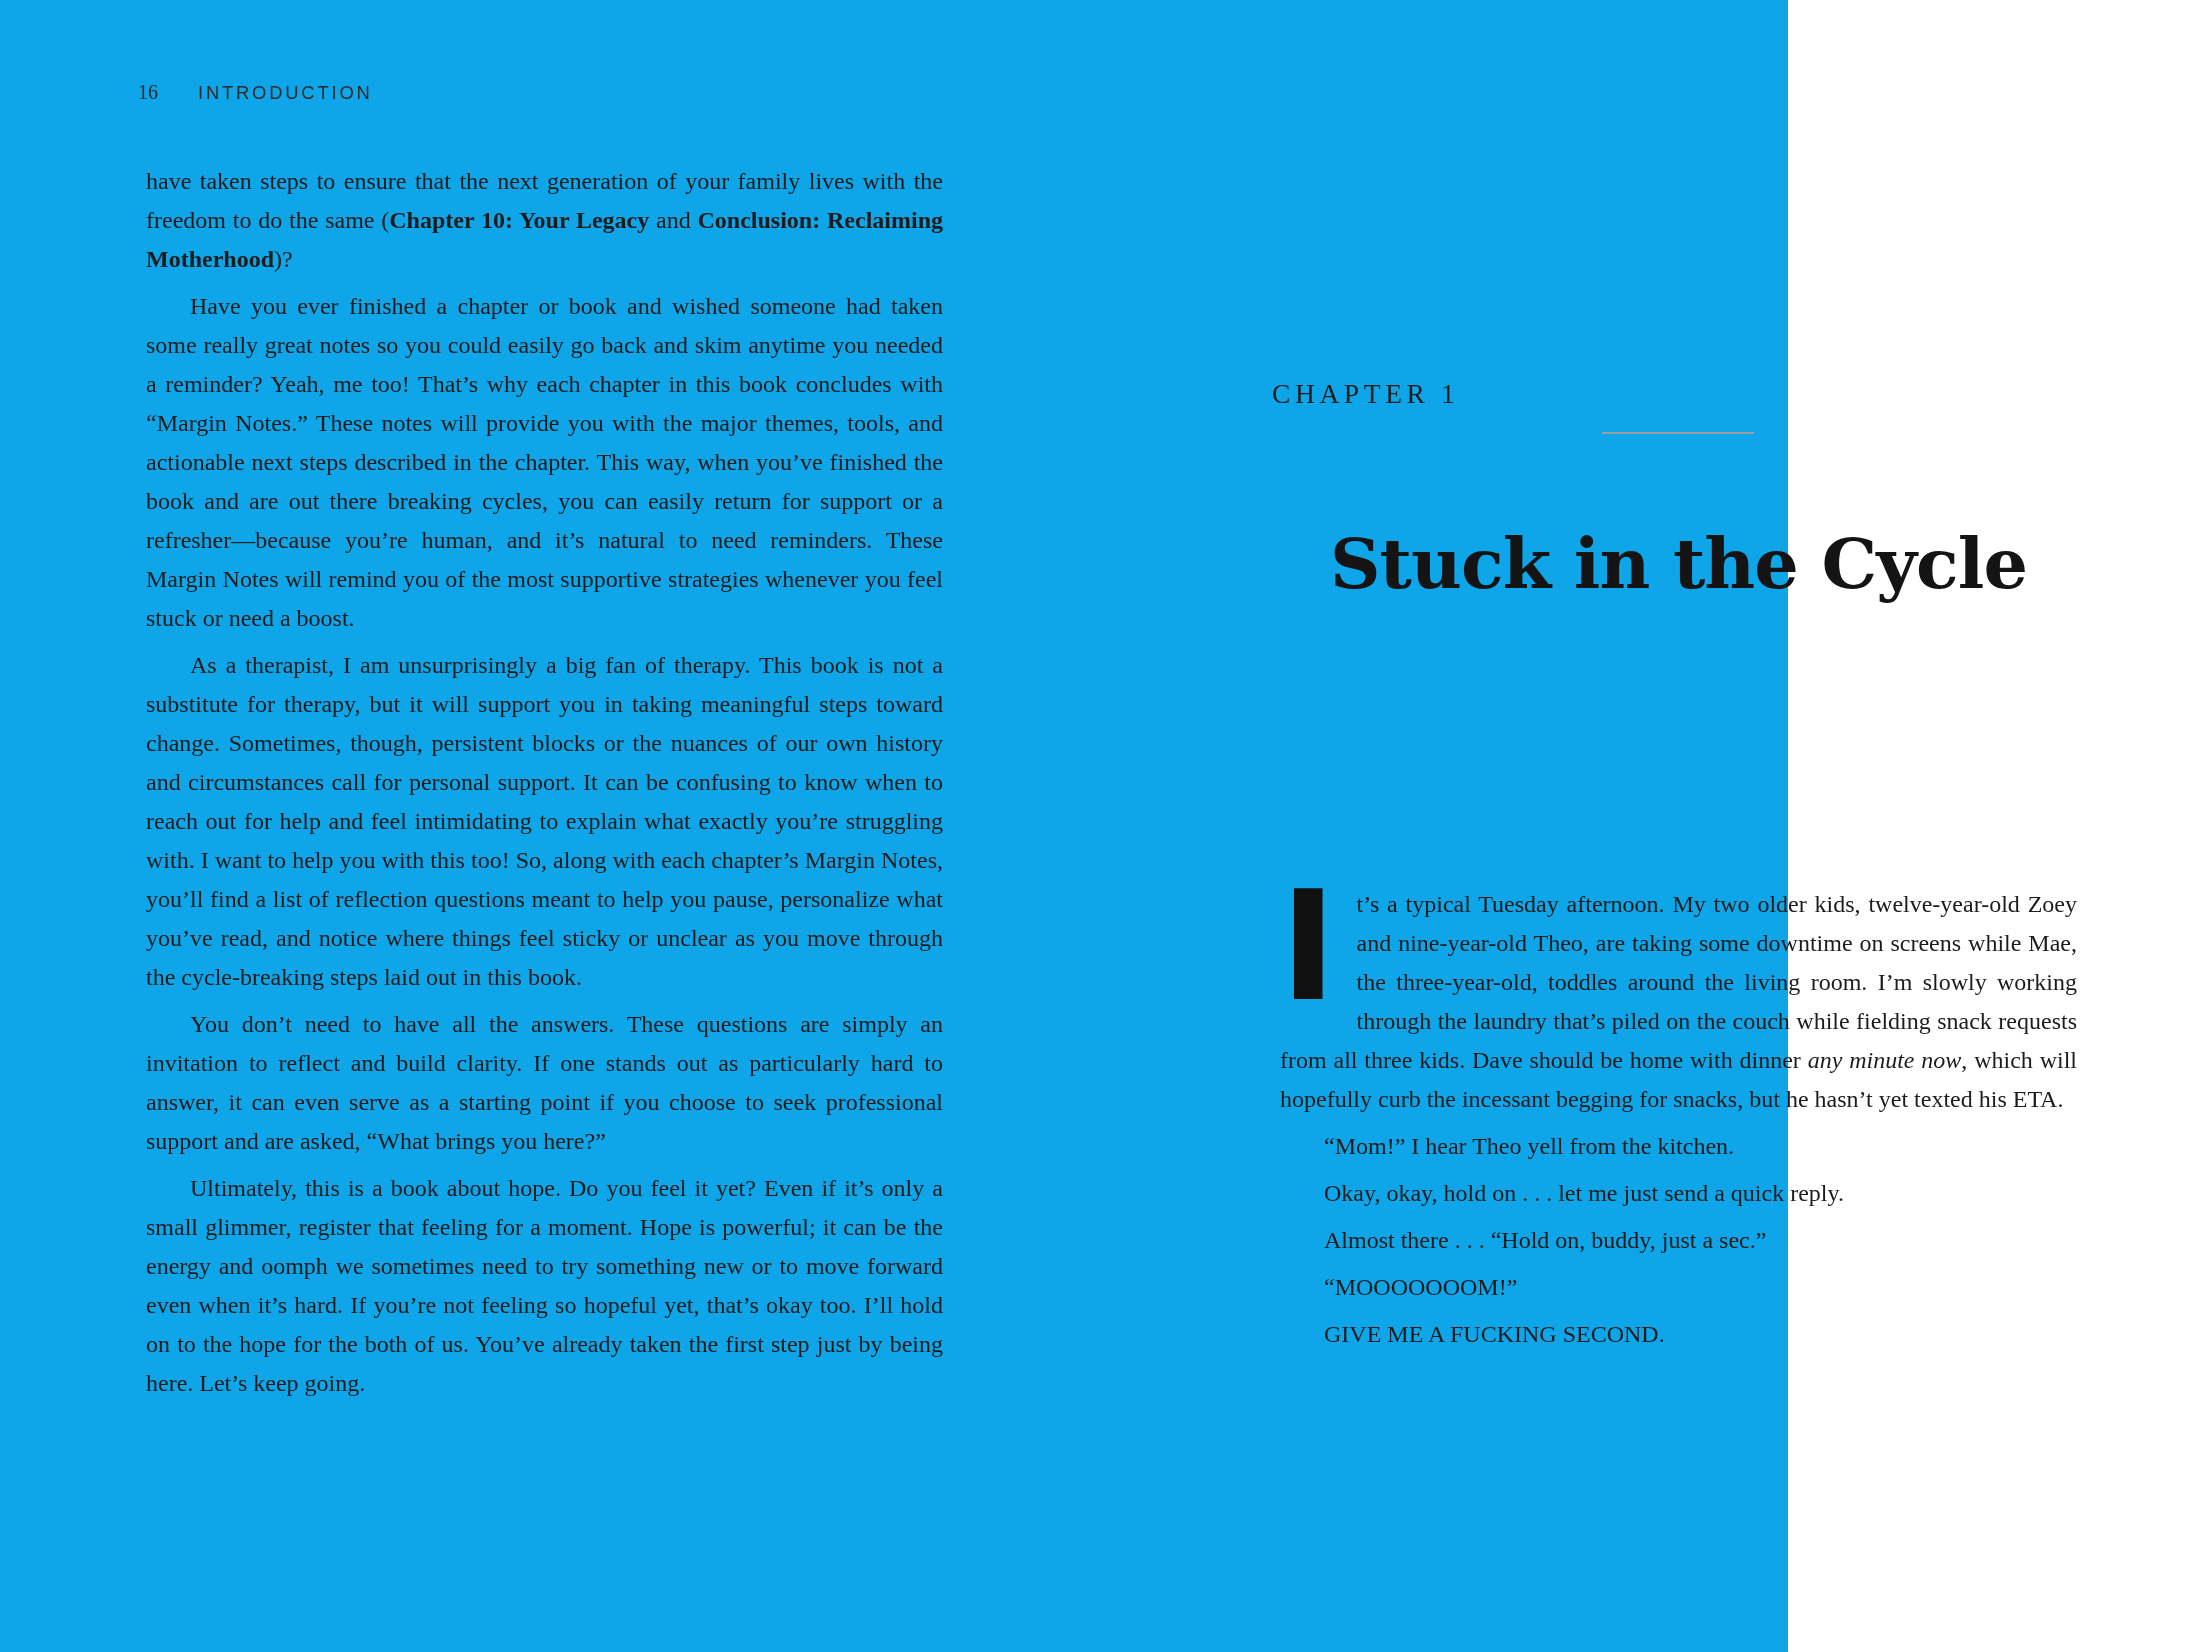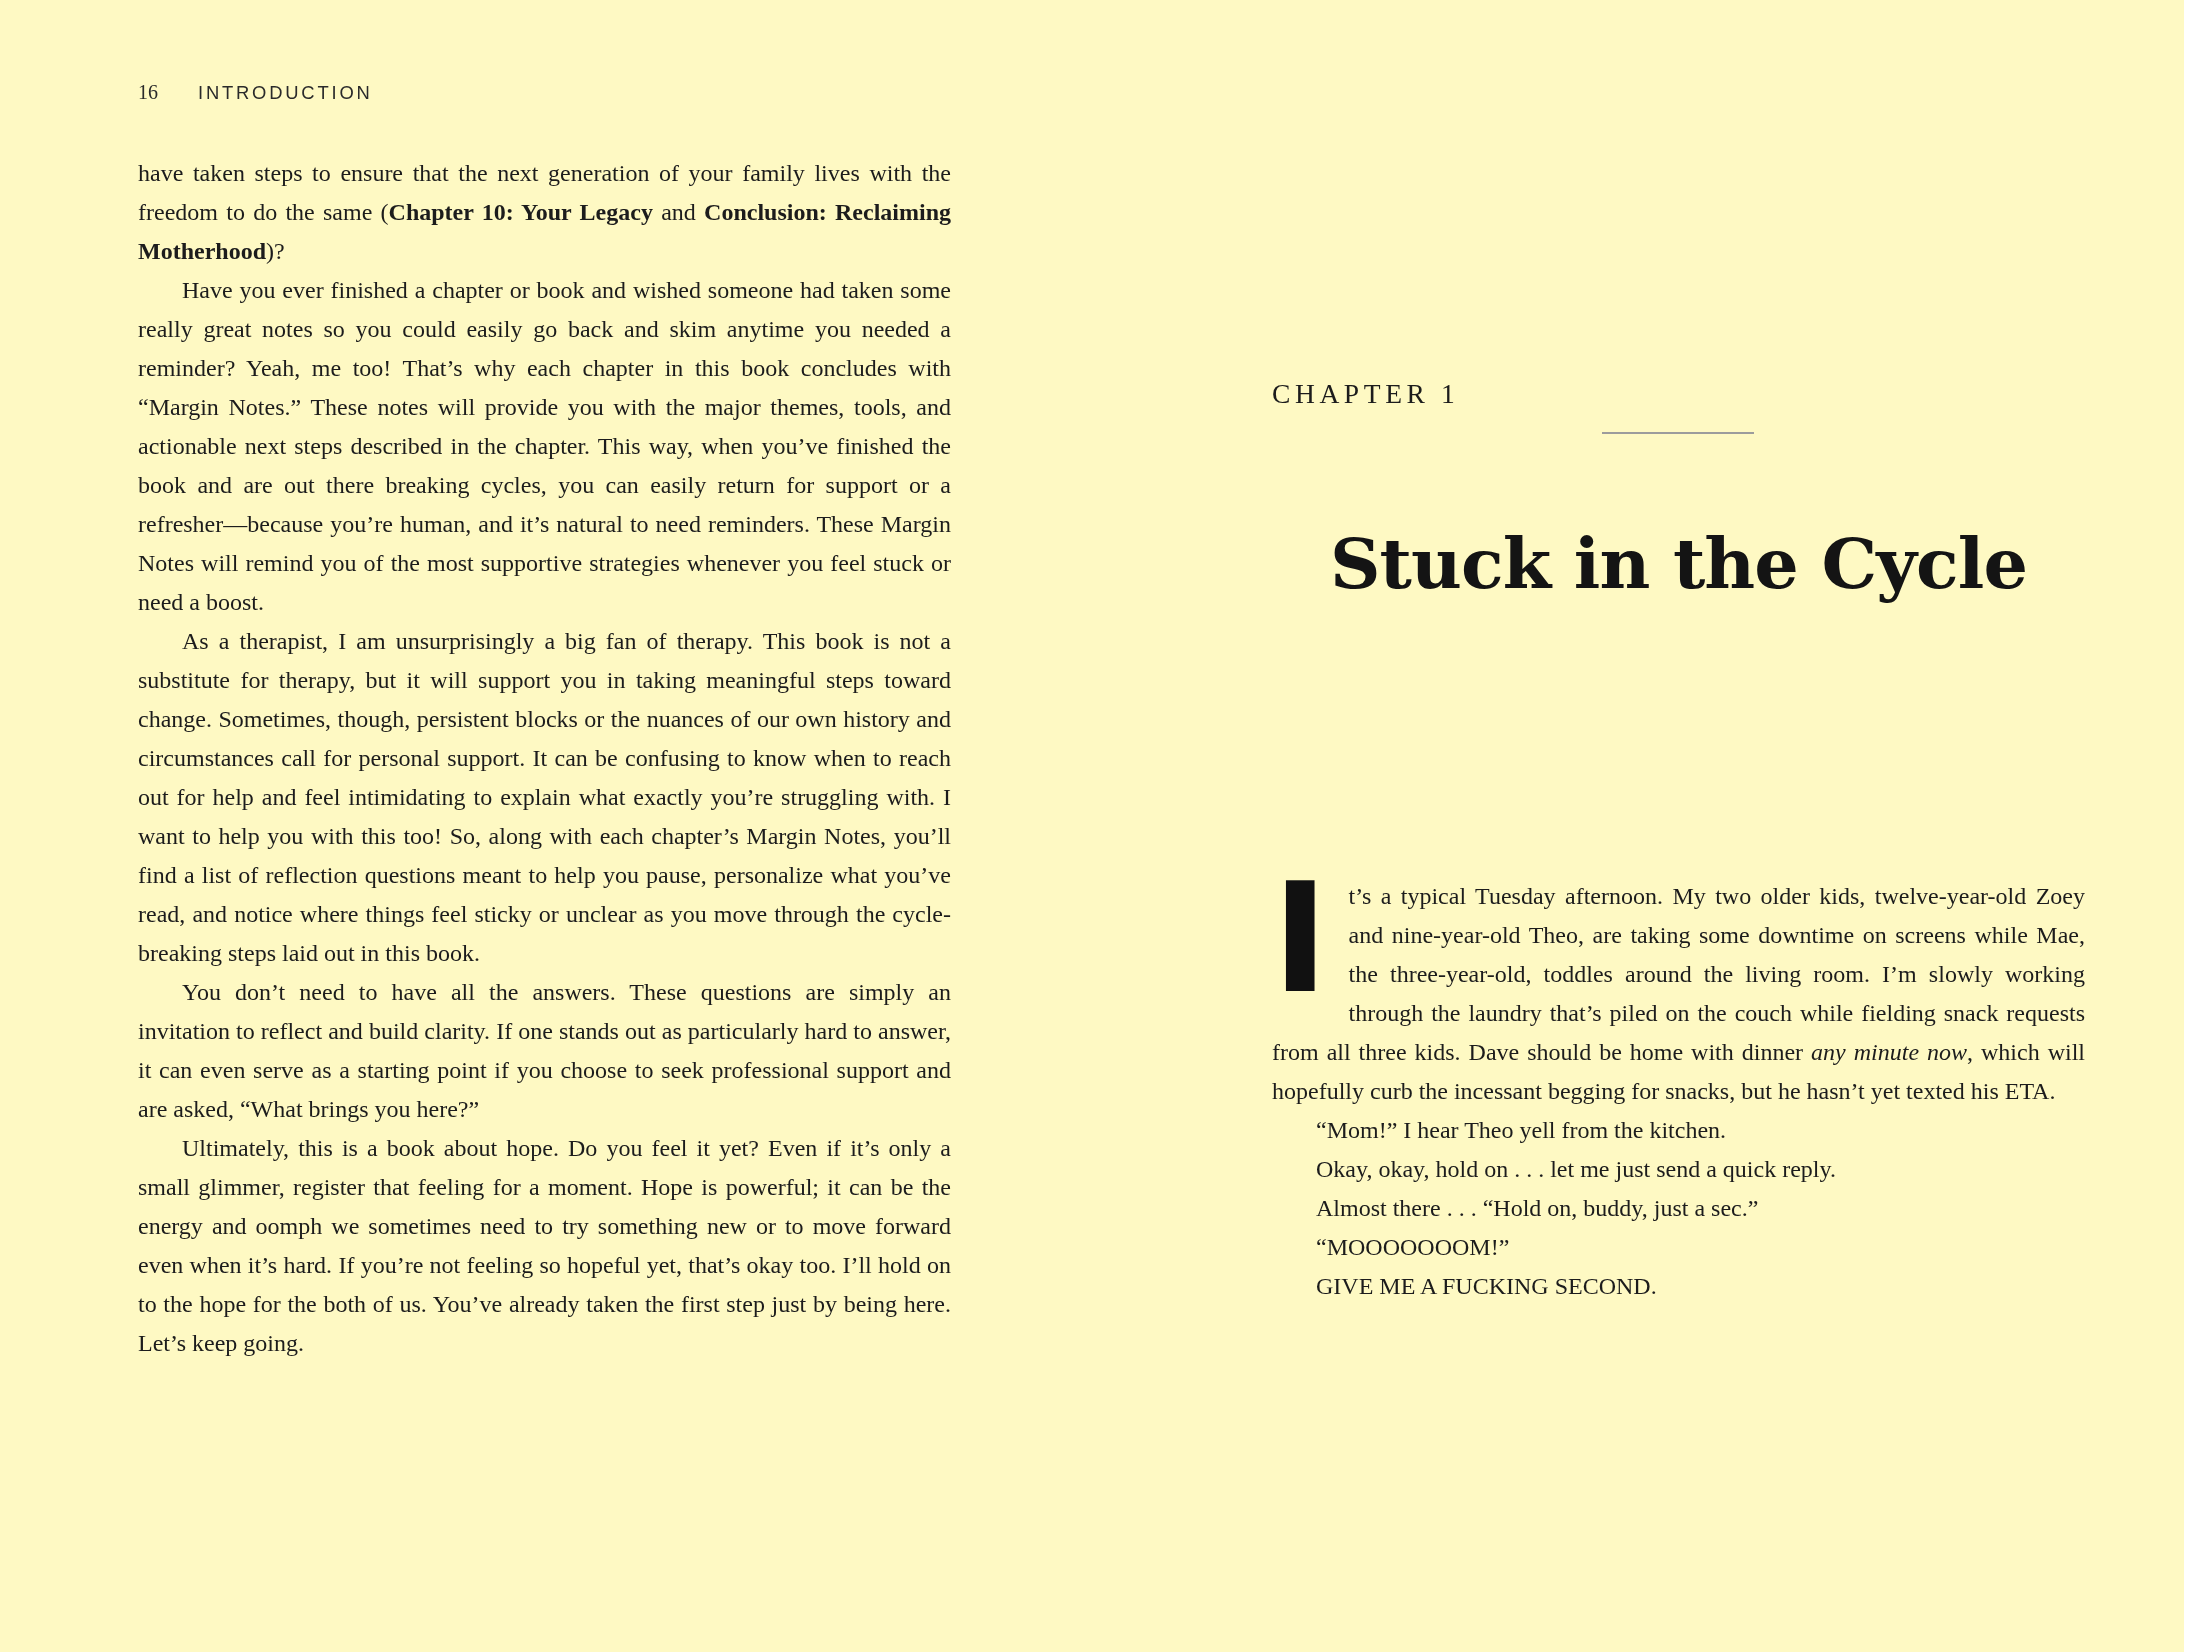--- a/index.html
+++ b/index.html
@@ -2,21 +2,21 @@
 <html style="font-size:14.7px"><head>
 <meta charset="utf-8">
 <style>
   * { margin:0; padding:0; box-sizing:border-box; }
   html,body { background:#ffffff; }
   body {
     width:2204px; height:1653px; overflow:hidden;
     font-family:"Liberation Serif", serif;
     color:#1c1c1c;
   }
-  .spread { position:relative; width:2184px; height:1653px; background:#fef9c3; }
+  .spread { position:relative; width:1788px; height:1653px; background:#0ea5e9; }
 
   
   .running-head {
     position:absolute; top:81px; left:138px;
     font-size:19px; color:#2a2a2a; white-space:nowrap;
   }
   .running-head .pgnum {
     font-family:"Liberation Serif", serif; font-size:20px; letter-spacing:0;
     margin-right:40px;
   }
@@ -24,21 +24,21 @@
     font-family:"Liberation Sans", sans-serif; font-size:18.4px; letter-spacing:2.8px;
   }
   .left-body {
     position:absolute; top:154px; left:138px; width:813px;
   }
   .right-body {
     position:absolute; top:877px; left:1272px; width:813px;
   }
   p.para {
     font-size:24px; line-height:39px; text-align:justify;
-    text-justify:inter-word; margin:0; color:#1c1c1c;
+    text-justify:inter-word; margin:8px; color:#1c1c1c;
   }
   p.para.indent { text-indent:44px; }
 
   
   .chapter-label {
     position:absolute; top:378px; left:1272px; width:813px;
     text-align:left;
     font-family:Liberation Serif, serif;
     font-size:27.5px; letter-spacing:4.6px; color:#1c1c1c;
   }

